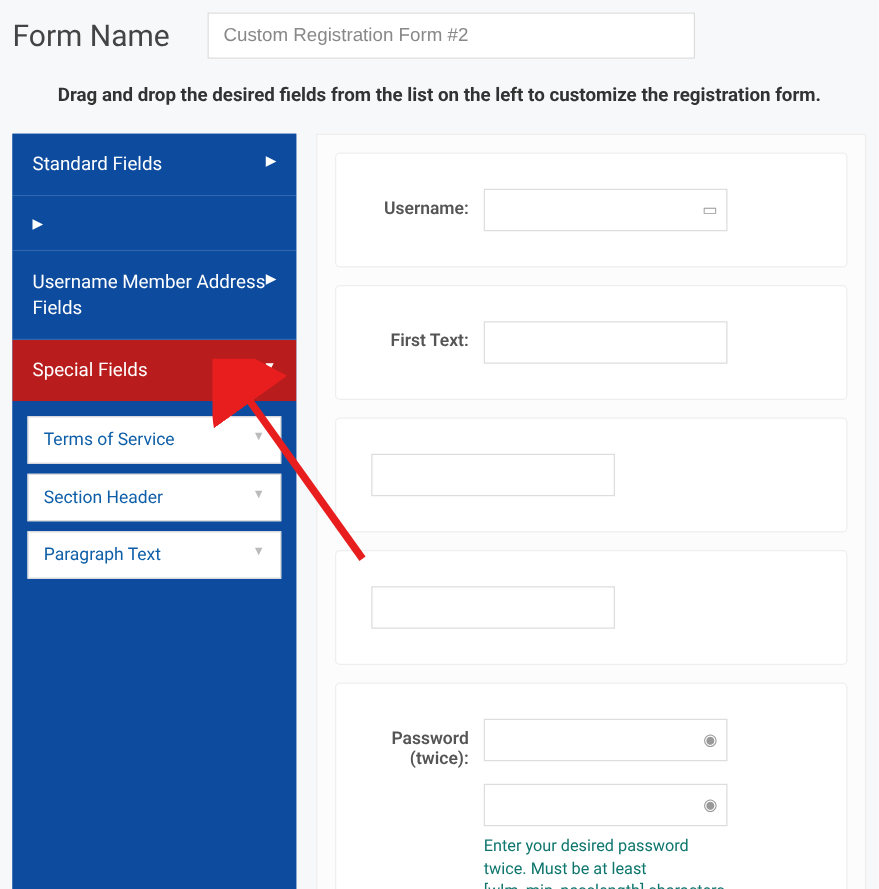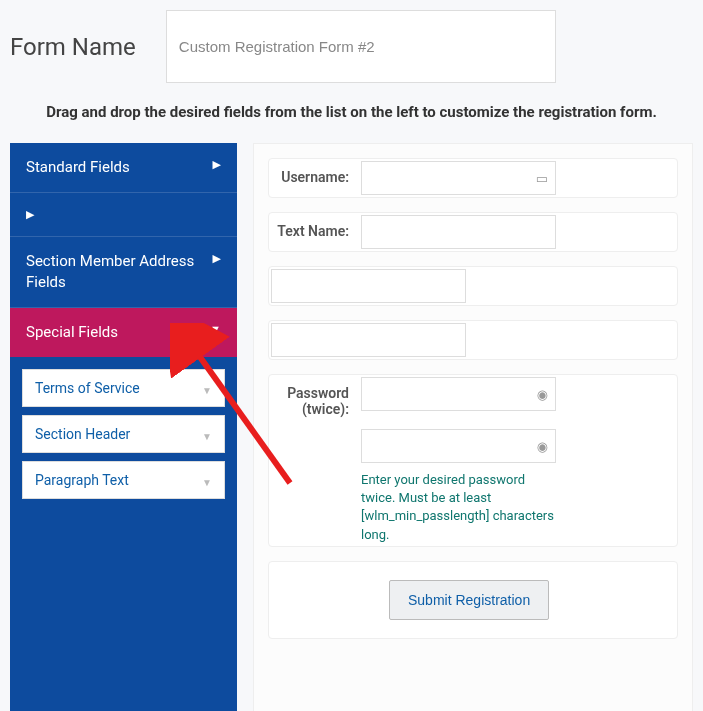--- a/index.html
+++ b/index.html
@@ -16,21 +16,21 @@
   gap: 30px;
   margin-bottom: 20px;
 }
 .form-name-label {
   font-size: 24px;
   color: #444;
   font-weight: 400;
 }
 .form-name-input {
   width: 390px;
-  padding: 27px 12px;
+  padding: 9px 12px;
   border: 1px solid #ddd;
   font-size: 15px;
   color: #888;
   background: #fff;
 }
 .instruction {
   text-align: center;
   font-weight: 700;
   font-size: 15px;
   color: #333;
@@ -51,59 +51,59 @@
   color: #fff;
   padding: 14px 16px;
   font-size: 15px;
   border-bottom: 1px solid rgba(255,255,255,0.15);
   display: flex;
   justify-content: space-between;
   cursor: pointer;
   line-height: 1.4;
 }
 .acc-item.dark {
-  background: #be185d;
+  background: #b91c1c;
   border-bottom: none;
 }
 .acc-arrow {
   font-size: 11px;
 }
 .field-list {
   padding: 12px;
   background: #0d4b9e;
 }
 .field-item {
   background: #fff;
   padding: 10px 12px;
   margin-bottom: 8px;
   color: #0f5fa8;
   font-size: 14px;
   border: 1px solid #ddd;
   display: flex;
   justify-content: space-between;
-  align-items: flex-end;
+  align-items: flex-start;
   cursor: grab;
 }
 .field-item:last-child { margin-bottom: 0; }
 .field-item .chev {
   color: #bbb;
   font-size: 10px;
 }
 .canvas {
   flex: 1;
   border: 1px solid #eee;
   background: #fcfcfc;
   padding: 0;
 }
 .form-row {
   background: #fff;
   border: 1px solid #eee;
   border-radius: 4px;
   margin: 14px;
-  padding: 2px;
+  padding: 28px;
   display: flex;
   align-items: flex-start;
 }
 .fr-label {
   width: 90px;
   text-align: right;
   font-size: 14px;
   color: #555;
   font-weight: 600;
   padding-top: 8px;
@@ -177,21 +177,21 @@
 <div class="builder">
   <div class="sidebar">
     <div class="acc-item">
       <span>Standard Fields</span>
       <span class="acc-arrow">▶</span>
     </div>
     <div class="acc-item">
       <span class="acc-arrow">▶</span>
     </div>
     <div class="acc-item">
-      <span>Section Member Address Fields</span>
+      <span>Username Member Address Fields</span>
       <span class="acc-arrow">▶</span>
     </div>
     <div class="acc-item dark">
       <span>Special Fields</span>
       <span class="acc-arrow">▼</span>
     </div>
     <div class="field-list">
       <div class="field-item">
         <span>Terms of Service</span>
         <span class="chev">▼</span>
@@ -212,21 +212,21 @@
     <div class="form-row">
       <div class="fr-label">Username:</div>
       <div class="fr-content">
         <span class="input-icon">
           <input class="fr-input" style="">
           <span class="ic">▭</span>
         </span>
       </div>
     </div>
     <div class="form-row">
-      <div class="fr-label">Text Name:</div>
+      <div class="fr-label">First Text:</div>
       <div class="fr-content"><input class="fr-input" style=""></div>
     </div>
     <div class="form-row">
       <div class="fr-content"><input class="fr-input" style=""></div>
     </div>
     <div class="form-row">
       <div class="fr-content"><input class="fr-input" style=""></div>
     </div>
     <div class="form-row">
       <div class="fr-label">Password (twice):</div>

